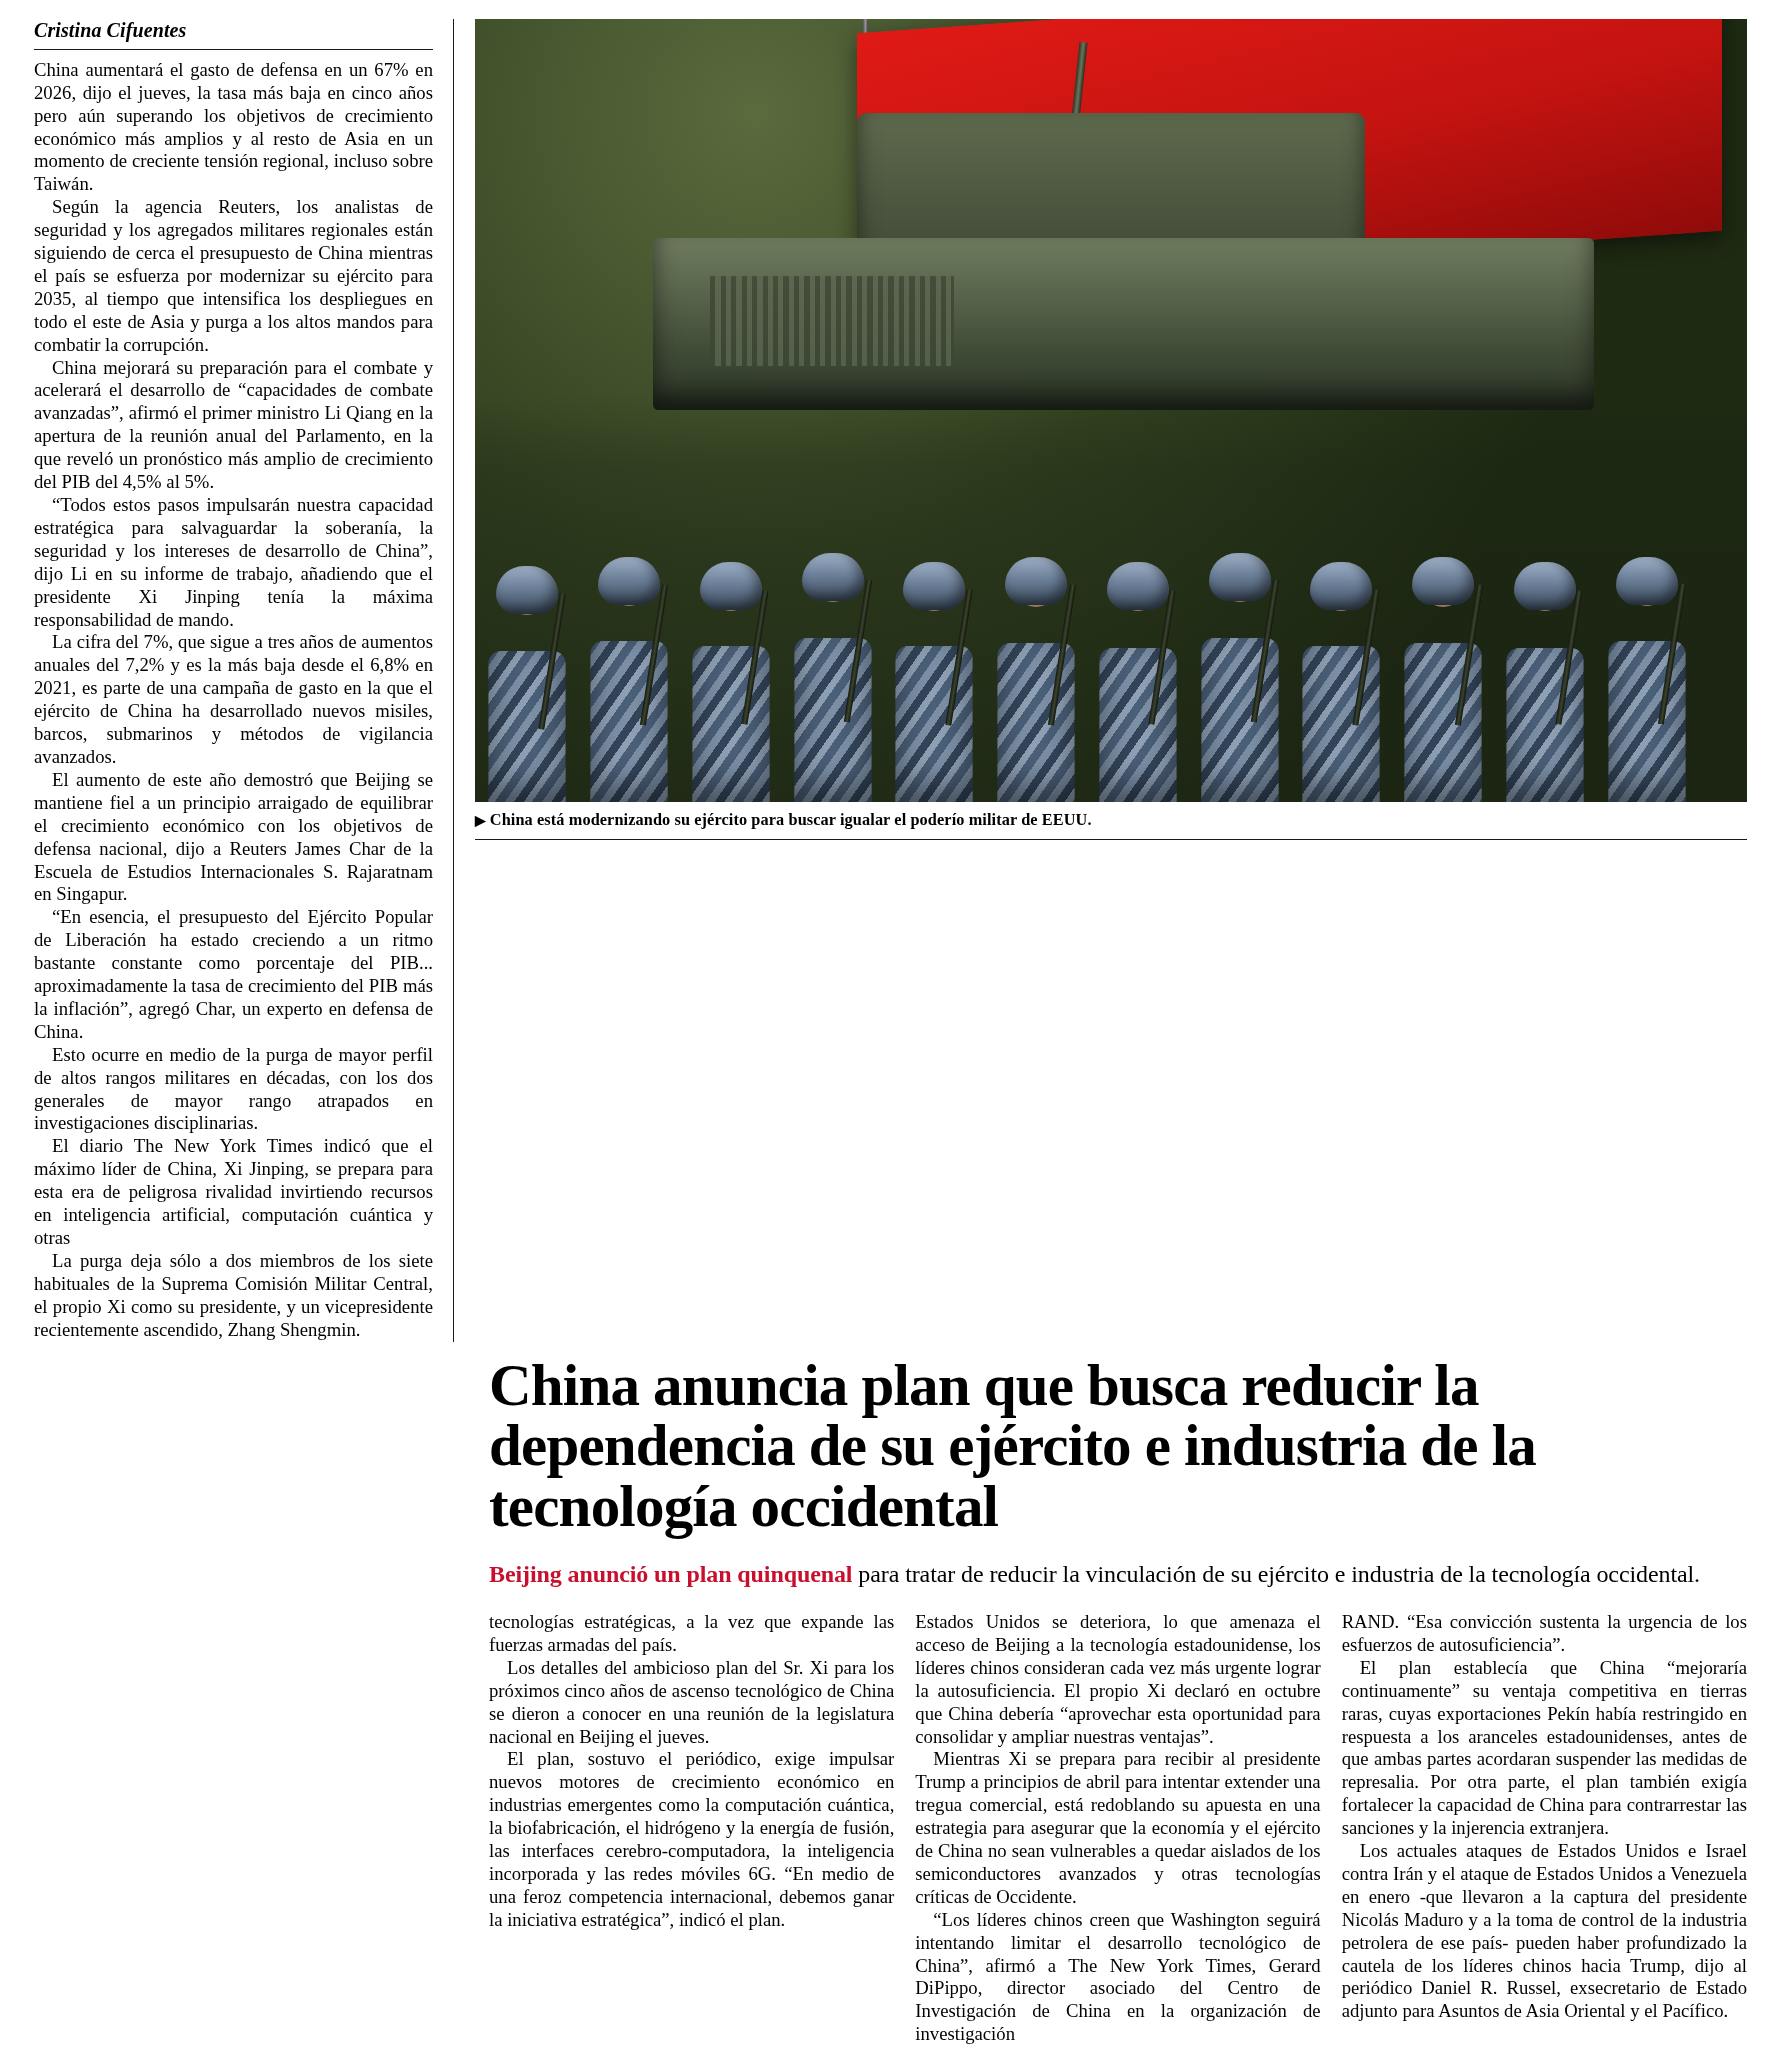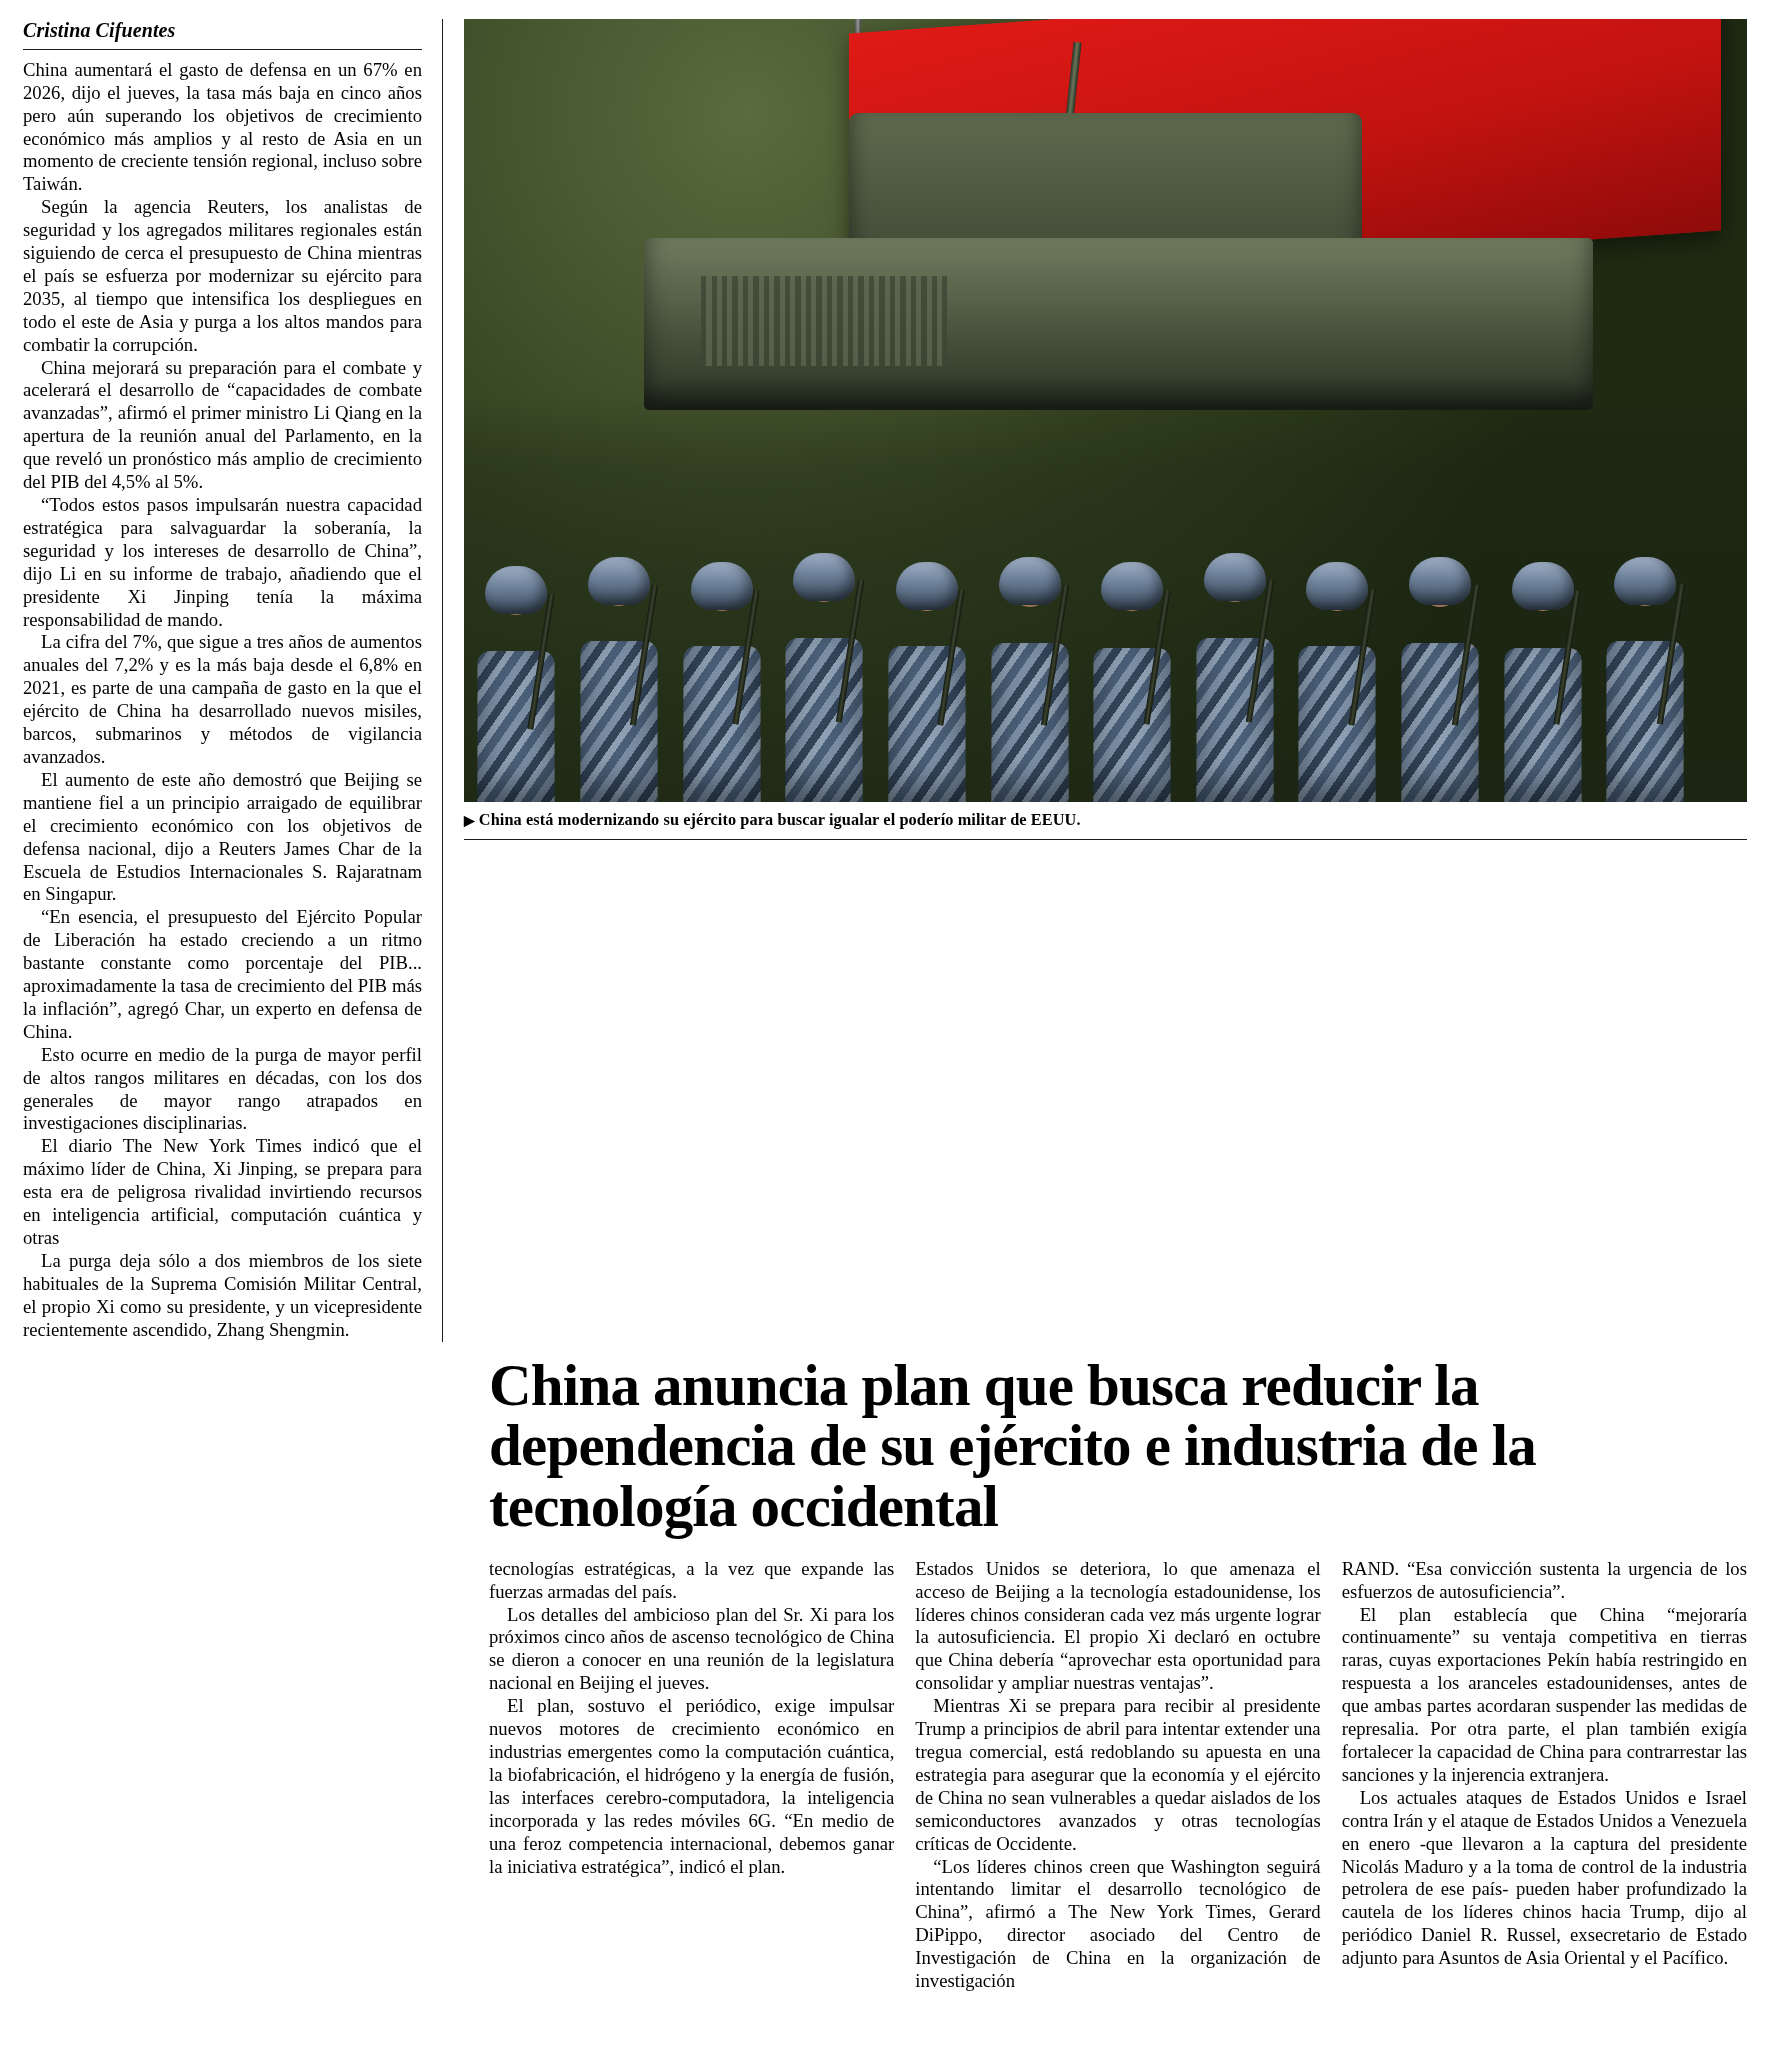--- a/index.html
+++ b/index.html
@@ -28,20 +28,21 @@
     display: flex;
     align-items: flex-start;
     gap: 0;
   }
 
   .left-rail {
     width: 420px;
     flex: 0 0 420px;
     padding-right: 20px;
     border-right: 1.6px solid #1a1a1a;
+    margin-left: 11px;
   }
 
   .byline {
     font-family: "Liberation Serif", serif;
     font-style: italic;
     font-weight: bold;
     font-size: 20px;
     letter-spacing: 0.1px;
     padding-bottom: 7.4px;
     border-bottom: 1.6px solid #1a1a1a;
@@ -323,20 +324,23 @@
       </div>
 
       <div class="caption">
         <span class="tri">▶</span><span>China está modernizando su ejército para buscar igualar el poderío militar de EEUU.</span>
       </div>
     </div>
   </div>
 
   <div class="headline-block">
     <h1 class="headline">China anuncia plan que busca reducir la dependencia de su ejército e industria de la tecnología occidental</h1>
+    <div class="standfirst">
+      <span class="lede">Beijing anunció un plan quinquenal</span><span> para tratar de reducir la vinculación de su ejército e industria de la tecnología occidental.</span>
+    </div>
   </div>
 
   <div class="body-cols">
     <div class="bcol">
       <p>tecnologías estratégicas, a la vez que expande las fuerzas armadas del país.</p>
       <p>Los detalles del ambicioso plan del Sr. Xi para los próximos cinco años de ascenso tecnológico de China se dieron a conocer en una reunión de la legislatura nacional en Beijing el jueves.</p>
       <p>El plan, sostuvo el periódico, exige impulsar nuevos motores de crecimiento económico en industrias emergentes como la computación cuántica, la biofabricación, el hidrógeno y la energía de fusión, las interfaces cerebro-computadora, la inteligencia incorporada y las redes móviles 6G. “En medio de una feroz competencia internacional, debemos ganar la iniciativa estratégica”, indicó el plan.</p>
 
     </div>
     <div class="bcol">

